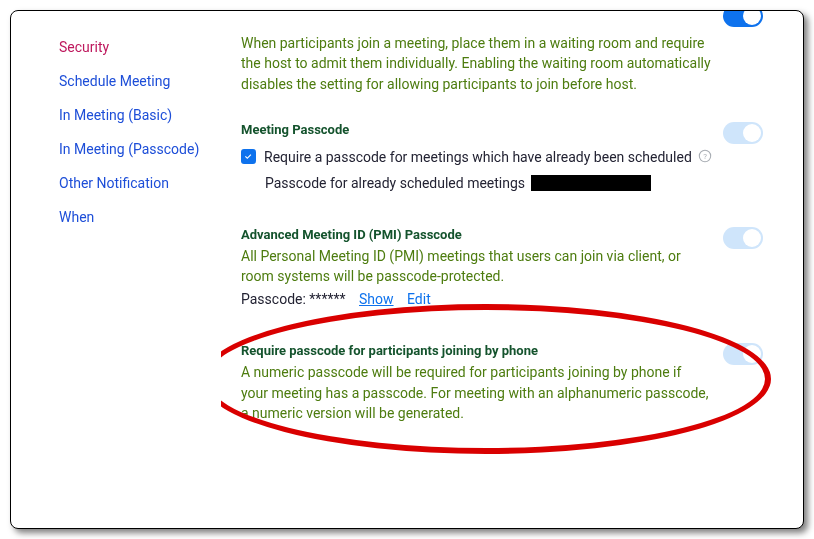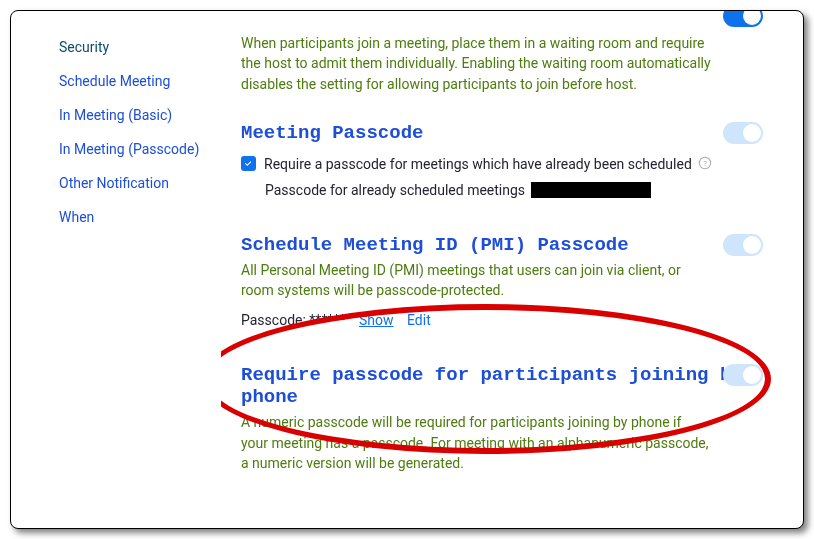--- a/index.html
+++ b/index.html
@@ -28,38 +28,37 @@
     width: 210px;
     padding: 28px 0 0 48px;
   }
   .sidebar-item {
     font-size: 14px;
     color: #1d4ed8;
     margin-bottom: 18px;
     cursor: pointer;
   }
   .sidebar-item.active {
-    color: #0c4a6e;
+    color: #be185d;
   }
   .main {
     flex: 1;
     padding: 0 40px 0 20px;
     position: relative;
     overflow: hidden;
   }
   .section {
     margin-bottom: 28px;
     position: relative;
   }
   .sec-title {
     font-weight: 700;
-    font-size: 19px;
-    color: #1d4ed8;
+    font-size: 13px;
+    color: #14532d;
     margin-bottom: 4px;
-    font-family: Liberation Mono, monospace;
   }
   .sec-desc {
     font-size: 14px;
     color: #4d7c0f;
     line-height: 1.45;
     max-width: 470px;
   }
   .toggle {
     position: absolute;
     right: 0;
@@ -116,21 +115,21 @@
     align-items: flex-start;
   }
   .redacted {
     display: inline-block;
     background: #000;
     width: 120px;
     height: 16px;
     margin-left: 6px;
   }
   .passcode-row {
-    margin-top: 12px;
+    margin-top: 5px;
     font-size: 14px;
   }
   .passcode-row .stars { letter-spacing: 0; }
   .link {
     color: #0e72ed;
     text-decoration: underline;
     margin-left: 10px;
     cursor: pointer;
   }
   .red-oval {
@@ -187,21 +186,21 @@
         </svg>
       </div>
 
       <div class="indented-row">
         <span>Passcode for already scheduled meetings</span>
         <span class="redacted"></span>
       </div>
     </div>
 
     <div class="section" style="margin-top:36px;">
-      <div class="sec-title">Schedule Meeting ID (PMI) Passcode</div>
+      <div class="sec-title">Advanced Meeting ID (PMI) Passcode</div>
       <div class="sec-desc">All Personal Meeting ID (PMI) meetings that users can join via client, or room systems will be passcode-protected.</div>
       <div class="toggle light"></div>
 
       <div class="passcode-row">
         <span>Passcode:</span>
         <span class="stars">******</span>
         <span class="link">Show</span>
         <span class="link" style="text-decoration:none;">Edit</span>
       </div>
     </div>

